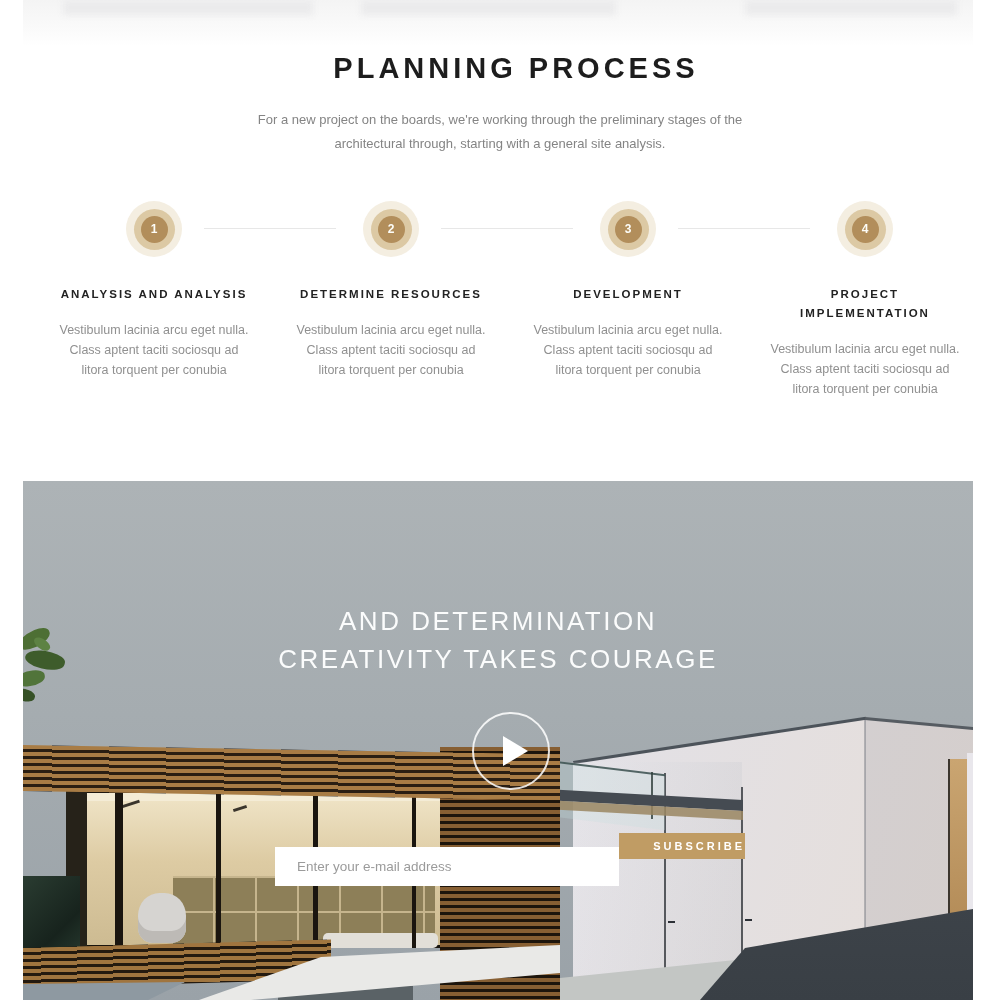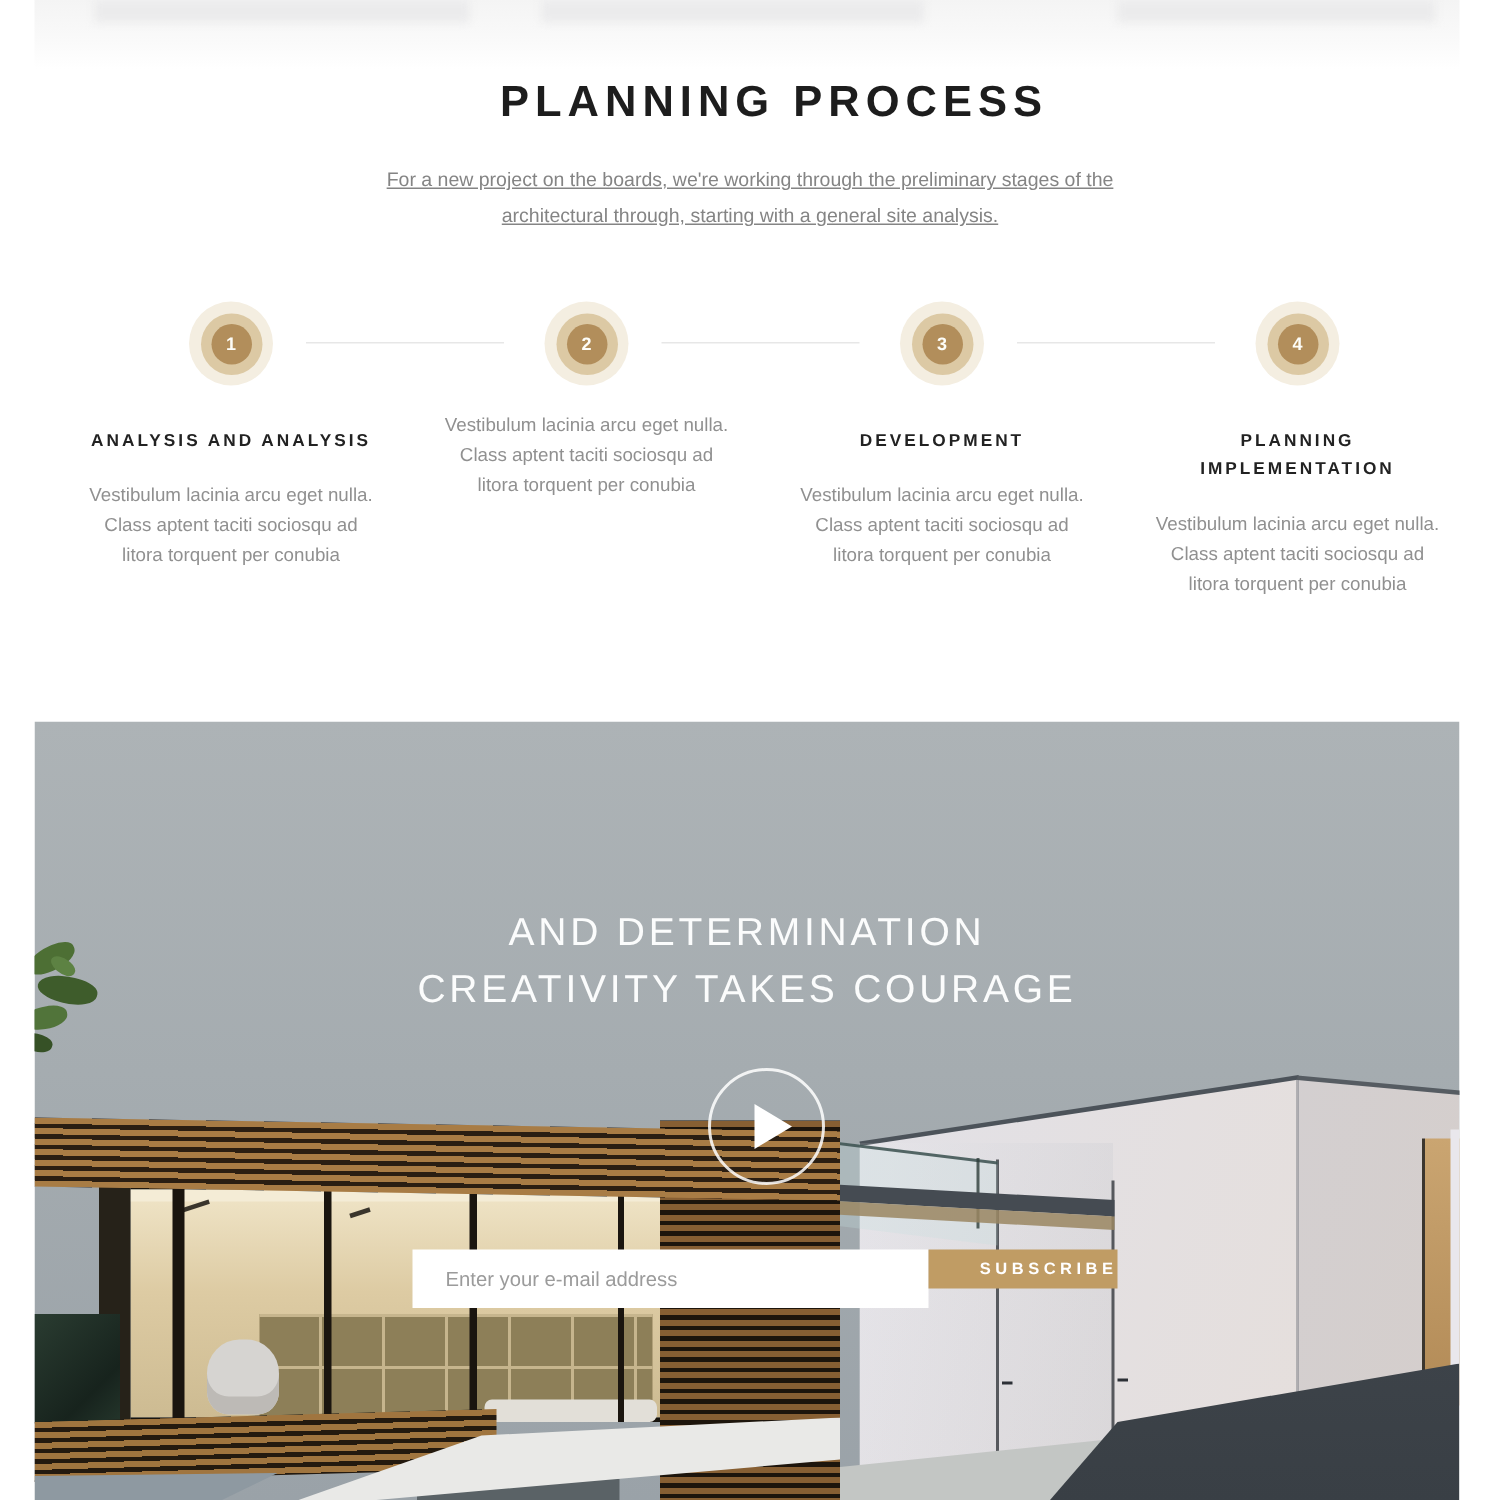--- a/index.html
+++ b/index.html
@@ -19,21 +19,21 @@
   .patch.p3 { left:722px; width:212px; }
 
   
   .section-title {
     position:absolute; top:52px; left:16px; width:100%;
     text-align:center; font-size:29px; font-weight:600; letter-spacing:4px;
     color:#1d1d1d;
   }
   .subtitle { position:absolute; top:108px; left:0; width:100%; text-align:center;
     color:#848484; font-size:13px; line-height:24px; }
-  .subtitle div { white-space:nowrap;text-decoration:underline; }
+  .subtitle div { white-space:nowrap; }
 
   .step { position:absolute; top:201px; width:220px; text-align:center; }
   .step.s1 { left:44px; } .step.s2 { left:281px; } .step.s3 { left:518px; } .step.s4 { left:755px; }
 
   .badge-outer { width:56px; height:56px; margin:0 auto; border-radius:50%;
     background:var(--circle-outer,#f4eee1); display:flex; align-items:center; justify-content:center; }
   .badge-mid { width:41px; height:41px; border-radius:50%;
     background:var(--circle-mid,#dcc9a4); display:flex; align-items:center; justify-content:center; }
   .badge-inner { width:27px; height:27px; border-radius:50%;
     background:var(--circle-inner,#b28e5b); display:flex; align-items:center; justify-content:center;
@@ -144,21 +144,21 @@
   .hero-heading div { white-space:nowrap; }
 
   .play-button { left:449px; top:231px; width:78px; height:78px; border-radius:50%;
     border:2px solid rgba(255,255,255,0.85); display:flex; align-items:center; justify-content:center;
     cursor:pointer; }
   .play-tri { width:0; height:0; border-top:15px solid transparent; border-bottom:15px solid transparent;
     border-left:25px solid #ffffff; margin-left:9px; }
 
   .subscribe { left:252px; top:352px; width:470px; height:39px; display:flex; }
   .subscribe input { width:344px; height:39px; border:none; outline:none; background:#ffffff;
-    padding:0 22px; font-size:13.5px; color:#555; font-family:"Liberation Sans", sans-serif; }
+    padding:0 22px; font-size:13.5px; color:#555; font-family:"Liberation Sans", sans-serif;margin-top:14px; }
   .subscribe input::placeholder { color:#9b9b9b; }
   .subscribe button { width:126px; height:26px; border:none; cursor:pointer;
     background:var(--accent,#c09c64); color:#ffffff; font-size:11px; font-weight:700;
     letter-spacing:3px; font-family:"Liberation Sans", sans-serif;text-align:right; }
 </style>
 </head>
 <body>
 
 <div class="page">
 
@@ -195,20 +195,24 @@
       <div>litora torquent per conubia</div>
     </div>
   </div>
 
   <div class="step s2">
     <div class="badge-outer">
       <div class="badge-mid">
         <div class="badge-inner">2</div>
       </div>
     </div>
+    <div class="step-title">
+      <div>DETERMINE RESOURCES</div>
+      <div></div>
+    </div>
     <div class="step-body">
       <div>Vestibulum lacinia arcu eget nulla.</div>
       <div>Class aptent taciti sociosqu ad</div>
       <div>litora torquent per conubia</div>
     </div>
   </div>
 
   <div class="step s3">
     <div class="badge-outer">
       <div class="badge-mid">
@@ -226,21 +230,21 @@
     </div>
   </div>
 
   <div class="step s4">
     <div class="badge-outer">
       <div class="badge-mid">
         <div class="badge-inner">4</div>
       </div>
     </div>
     <div class="step-title">
-      <div>PLANNING</div>
+      <div>PROJECT</div>
       <div>IMPLEMENTATION</div>
     </div>
     <div class="step-body">
       <div>Vestibulum lacinia arcu eget nulla.</div>
       <div>Class aptent taciti sociosqu ad</div>
       <div>litora torquent per conubia</div>
     </div>
   </div>
 
   <div class="hero">

